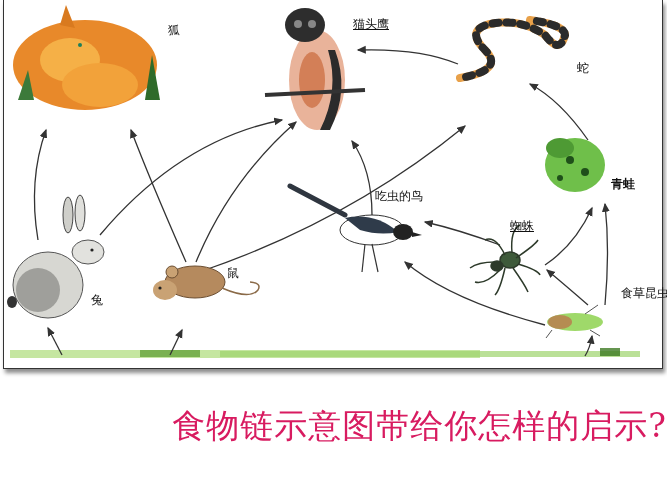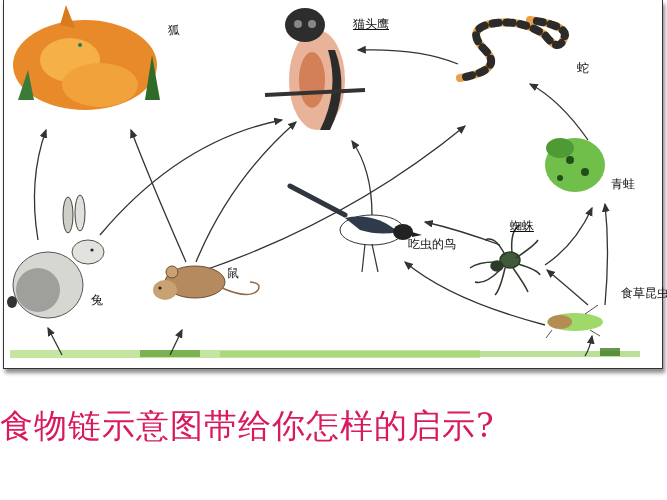--- a/index.html
+++ b/index.html
@@ -11,21 +11,21 @@
     position: absolute; left: 3px; top: 0px; width: 658px; height: 368px;
     border: 1px solid #333; border-top: none; background: #fff;
     box-shadow: 2px 4px 4px rgba(0,0,0,0.45);
   }
   svg.web { position: absolute; left: 0; top: 0; }
   .label {
     position: absolute; font-size: 12px; color: #111; white-space: nowrap;
     font-family: "DejaVu Sans", sans-serif;
   }
   .caption {
-    position: absolute; left: 0; top: 404px; width: 667px; text-align: left;
+    position: absolute; left: 0; top: 404px; width: 667px; text-align: right;
     font-family: "DejaVu Serif", serif; font-size: 33px; color: #d81b60; letter-spacing: 1px;
   }
 </style>
 </head>
 <body>
 
 <div class="frame"></div>
 
 <svg class="web" width="667" height="380" viewBox="0 0 667 380">
   <defs>
@@ -139,20 +139,20 @@
     <ellipse cx="165" cy="290" rx="12" ry="10" fill="#c9a274"></ellipse>
     <circle cx="172" cy="272" r="6" fill="#c9a274" stroke="#6b4e32" stroke-width="1"></circle>
     <circle cx="160" cy="288" r="1.6" fill="#222"></circle>
     <path d="M222,288 Q250,300 258,290 Q262,283 250,282" fill="none" stroke="#8a6a48" stroke-width="1.5"></path>
   </g>
 </svg>
 
 <span class="label" style="left:168px; top:22px;">狐</span>
 <span class="label" style="left:353px; top:16px;text-decoration:underline;">猫头鹰</span>
 <span class="label" style="left:577px; top:60px;">蛇</span>
-<span class="label" style="left:611px; top:176px;">青蛙</span>
-<span class="label" style="left:408px; top:188px;margin-top:48px;">吃虫的鸟</span>
+<span class="label" style="left:611px; top:176px;font-weight:bold;">青蛙</span>
+<span class="label" style="left:375px; top:188px;">吃虫的鸟</span>
 <span class="label" style="left:510px; top:218px;text-decoration:underline;">蜘蛛</span>
 <span class="label" style="left:600px; top:285px;margin-left:21px;">食草昆虫</span>
 <span class="label" style="left:91px; top:292px;">兔</span>
 <span class="label" style="left:227px; top:265px;">鼠</span>
 
 <div class="caption">食物链示意图带给你怎样的启示?</div>
 
 </body></html>

